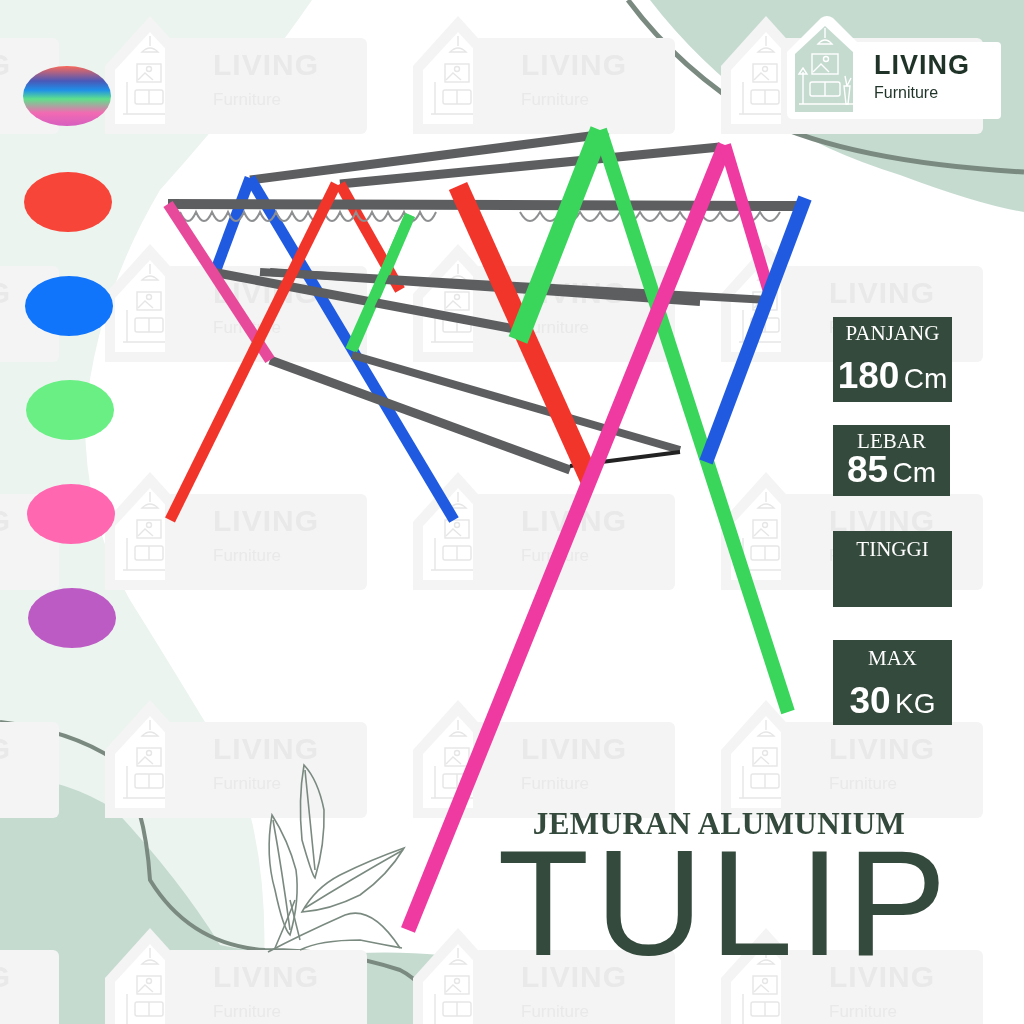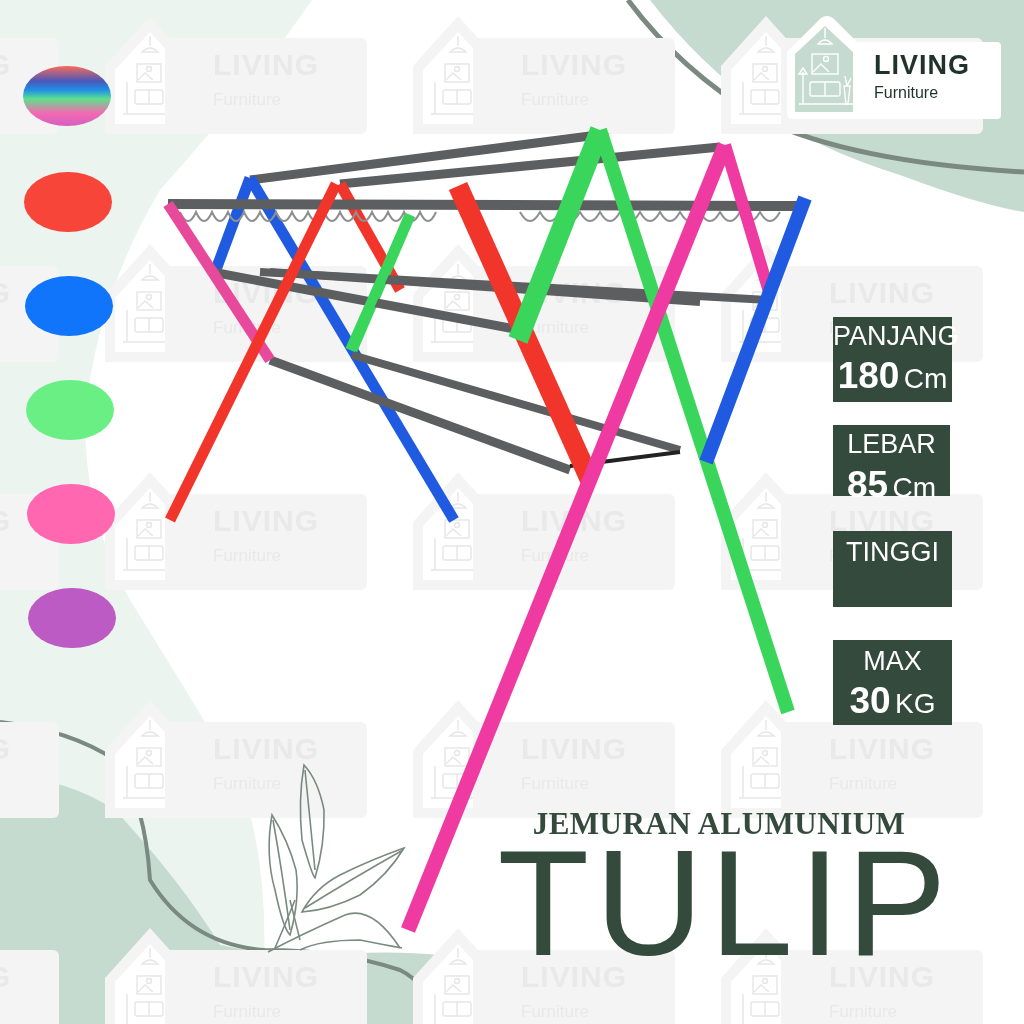--- a/index.html
+++ b/index.html
@@ -19,21 +19,21 @@
   .logo { position: absolute; left: 783px; top: 14px; width: 218px; height: 105px; }
   .logo-plate { position: absolute; left: 70px; top: 28px; width: 148px; height: 77px; background: #ffffff; border-radius: 4px; }
   .logo-title { position: absolute; left: 874px; top: 50px; font-size: 27px; font-weight: 700; color: #1f3328; letter-spacing: 1px; }
   .logo-sub { position: absolute; left: 874px; top: 84px; font-size: 16px; color: #1f3328; }
 
   
   .swatch { position: absolute; width: 88px; height: 60px; border-radius: 50%; }
 
   
   .spec { position: absolute; left: 833px; background: #344a3c; color: #ffffff; }
-  .spec-label { position: absolute; left: 0; width: 100%; text-align: center; font-family: Liberation Sans, sans-serif; font-size: 27px; }
+  .spec-label { position: absolute; left: 0; width: 100%; text-align: center; font-family: Liberation Serif, serif; font-size: 21px; }
   .spec-value { position: absolute; left: 0; width: 100%; text-align: center; white-space: nowrap; }
   .spec-num { font-family: Liberation Sans, sans-serif; font-weight: 700; font-size: 37px; }
   .spec-unit { font-family: "Liberation Sans", sans-serif; font-size: 28px; }
 
   
   .subtitle { position: absolute; left: 486px; top: 806px; width: 466px; text-align: center; font-family: "Liberation Serif", serif; font-weight: 700; font-size: 31px; color: #344a3c; letter-spacing: 0.5px; white-space: nowrap; }
   .title { position: absolute; left: 490px; top: 828px; width: 470px; text-align: center; font-family: "Liberation Sans", sans-serif; font-size: 150px; line-height: 150px; color: #344a3c; letter-spacing: 6px; white-space: nowrap; }
 </style>
 </head>
 <body>
@@ -476,21 +476,21 @@
 
 <div class="spec" style="top:317px;width:119px;height:85px;">
   <div class="spec-label" style="top:4px;">PANJANG</div>
   <div class="spec-value" style="top:38px;">
     <span class="spec-num">180</span>
     <span class="spec-unit">Cm</span>
   </div>
 </div>
 <div class="spec" style="top:425px;width:117px;height:71px;">
   <div class="spec-label" style="top:4px;">LEBAR</div>
-  <div class="spec-value" style="top:39px;text-align:center;">
+  <div class="spec-value" style="top:24px;text-align:center;">
     <span class="spec-num">85</span>
     <span class="spec-unit">Cm</span>
   </div>
 </div>
 <div class="spec" style="top:531px;width:119px;height:76px;">
   <div class="spec-label" style="top:6px;">TINGGI</div>
   <div class="spec-value" style="top:40px;margin-top:36px;">
     <span class="spec-num">150</span>
     <span class="spec-unit">Cm</span>
   </div>

